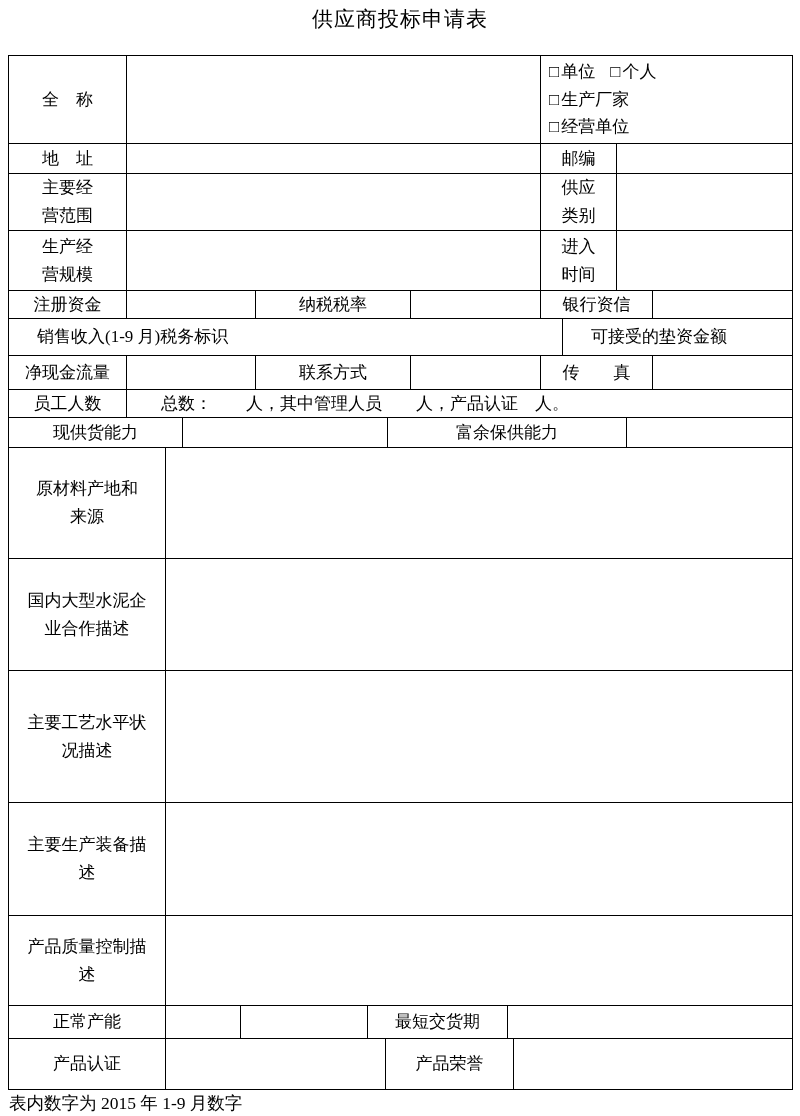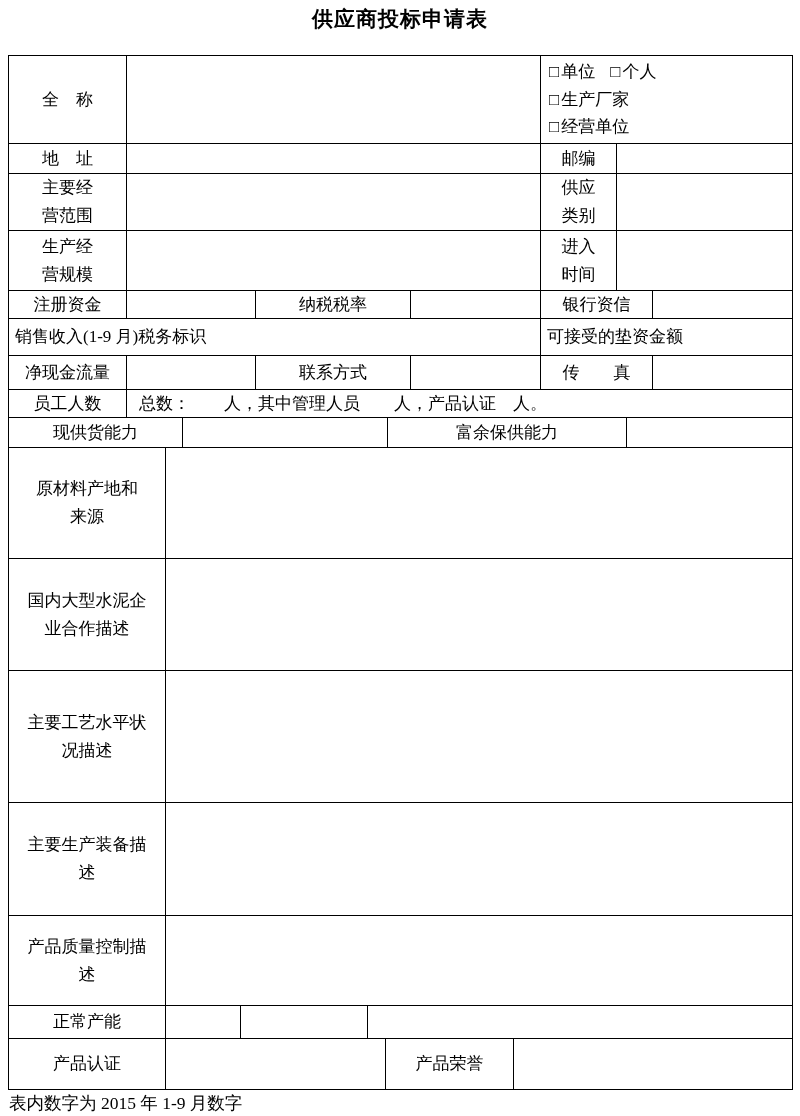--- a/index.html
+++ b/index.html
@@ -6,37 +6,37 @@
   .page{
     position:relative;
     width:800px;height:1116px;
     background:#fff;color:#000;
     font-family:"Liberation Serif","DejaVu Serif",serif;
     overflow:hidden;
   }
   .title{
     position:absolute;top:5px;left:0;right:0;
     margin:0;text-align:center;
-    font-size:21px;font-weight:bold;letter-spacing:1px;
+    font-size:21px;font-weight:normal;letter-spacing:1px;
   }
   .form-table{
     position:absolute;left:8px;top:55px;width:785px;
     border:1px solid #000;box-sizing:border-box;
     font-size:17px;
   }
   .row{display:flex;border-bottom:1px solid #000;box-sizing:border-box;}
   .row:last-child{border-bottom:none;}
   .cell{
     border-right:1px solid #000;box-sizing:border-box;
     display:flex;align-items:center;justify-content:center;
     text-align:center;white-space:pre-line;line-height:1.62;
     overflow:hidden;
   }
   .cell:last-child{border-right:none;}
-  .cell.left{justify-content:flex-start;text-align:left;padding-left:6px;}
+  .cell.left{justify-content:flex-start;text-align:left;padding-left:6px;margin-left:22px;}
   .cell.pad12{padding-left:12px;}
   .flex1{flex:1;}
   .natcell{
     flex:1;display:flex;flex-direction:column;
     justify-content:center;align-items:flex-start;
     padding-left:8px;line-height:1.62;
   }
   .natline{display:flex;}
   .opt{display:inline-flex;}
   .opt .cb{margin-right:2px;}
@@ -159,20 +159,21 @@
     <div class="row" style="height:90px">
       <div class="cell" style="width:157px">产品质量控制描
 述</div>
       <div class="cell flex1"></div>
     </div>
 
     <div class="row" style="height:33px">
       <div class="cell" style="width:157px">正常产能</div>
       <div class="cell" style="width:75px"></div>
       <div class="cell" style="width:127px"></div>
+      <div class="cell" style="width:140px">最短交货期</div>
       <div class="cell flex1"></div>
     </div>
 
     <div class="row" style="height:50px">
       <div class="cell" style="width:157px">产品认证</div>
       <div class="cell" style="width:220px"></div>
       <div class="cell" style="width:128px">产品荣誉</div>
       <div class="cell flex1"></div>
     </div>
 

